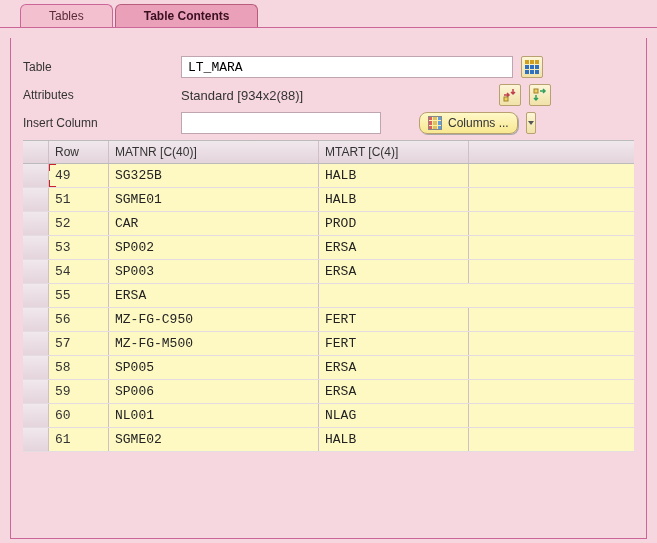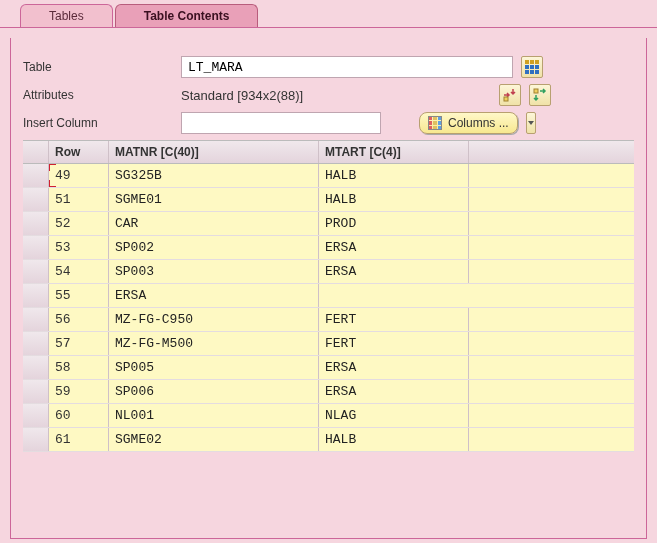--- a/index.html
+++ b/index.html
@@ -127,21 +127,21 @@
     background: linear-gradient(#f0e8ec,#e4d4dc);
     border-bottom: 1px solid #bbb;
   }
   .gh, .gc {
     border-right: 1px solid #cfc0c8;
     padding: 4px 6px;
     font-size: 12px;
     overflow: hidden;
     white-space: nowrap;
   }
-  .gh { color:#333; font-weight: bold; cursor:pointer; }
+  .gh { color:#333; font-weight: normal; cursor:pointer; }
   .gridbody { }
   .gridrow {
     background: #fef9c3;
     border-bottom: 1px solid #e4dce0;
   }
   .rowhandle {
     background: linear-gradient(#f0e8ec,#e4d4dc);
     border-right:1px solid #cfc0c8;
     cursor:pointer;
   }

